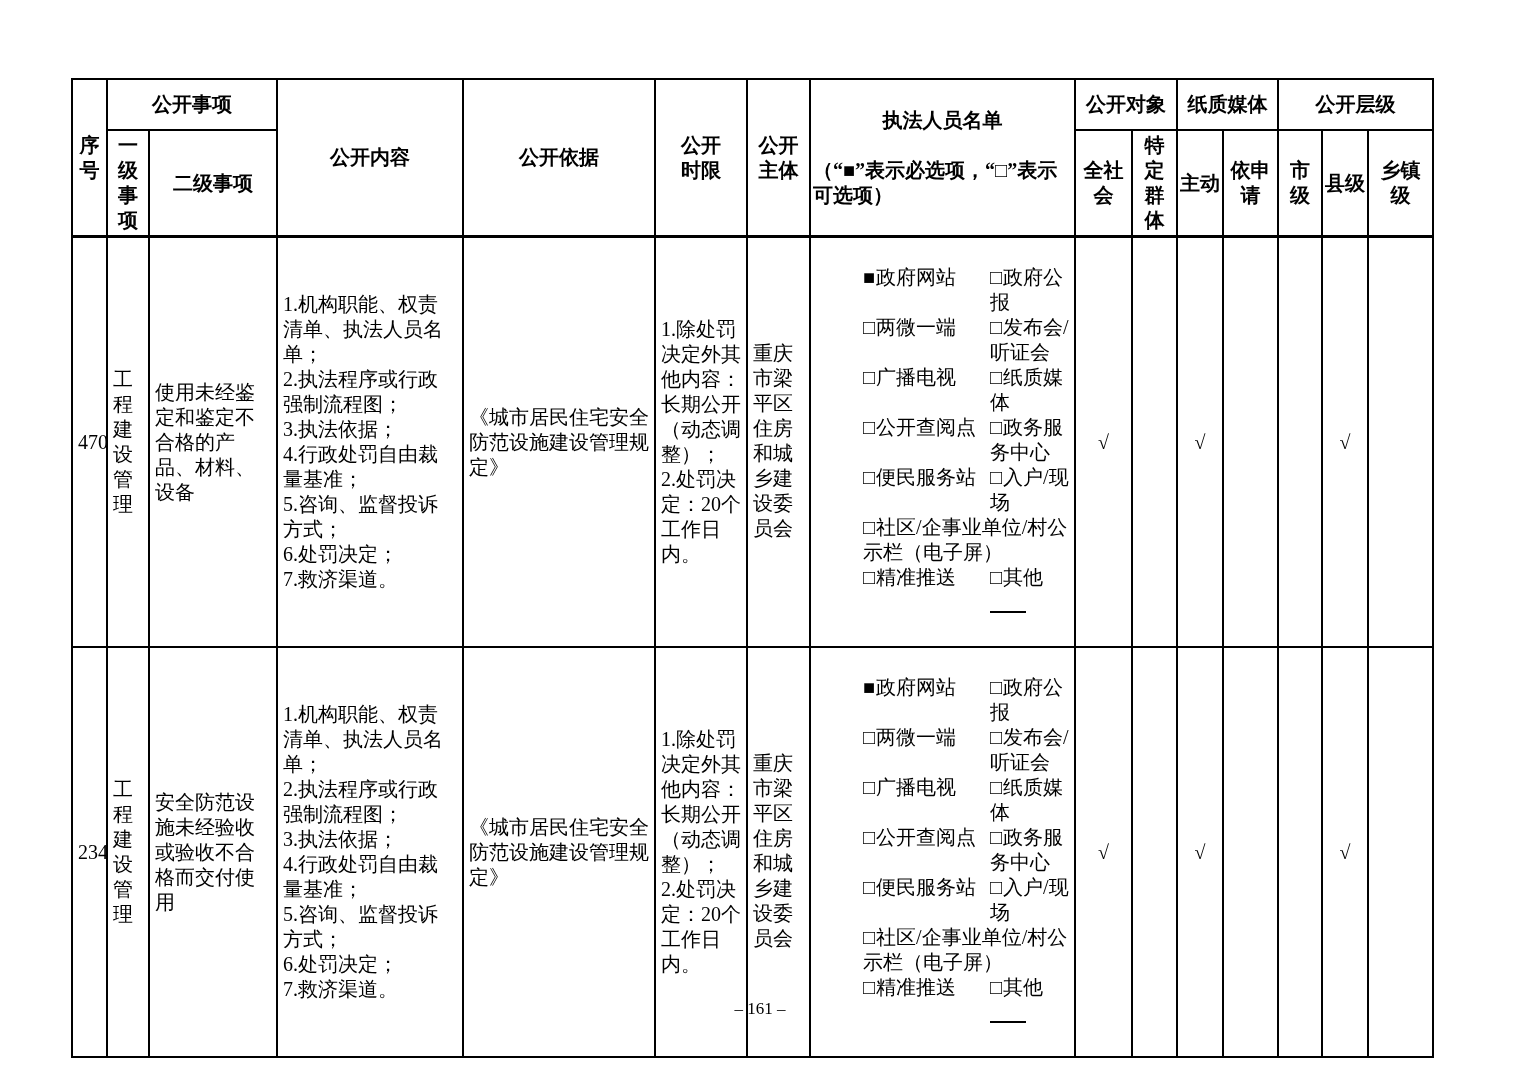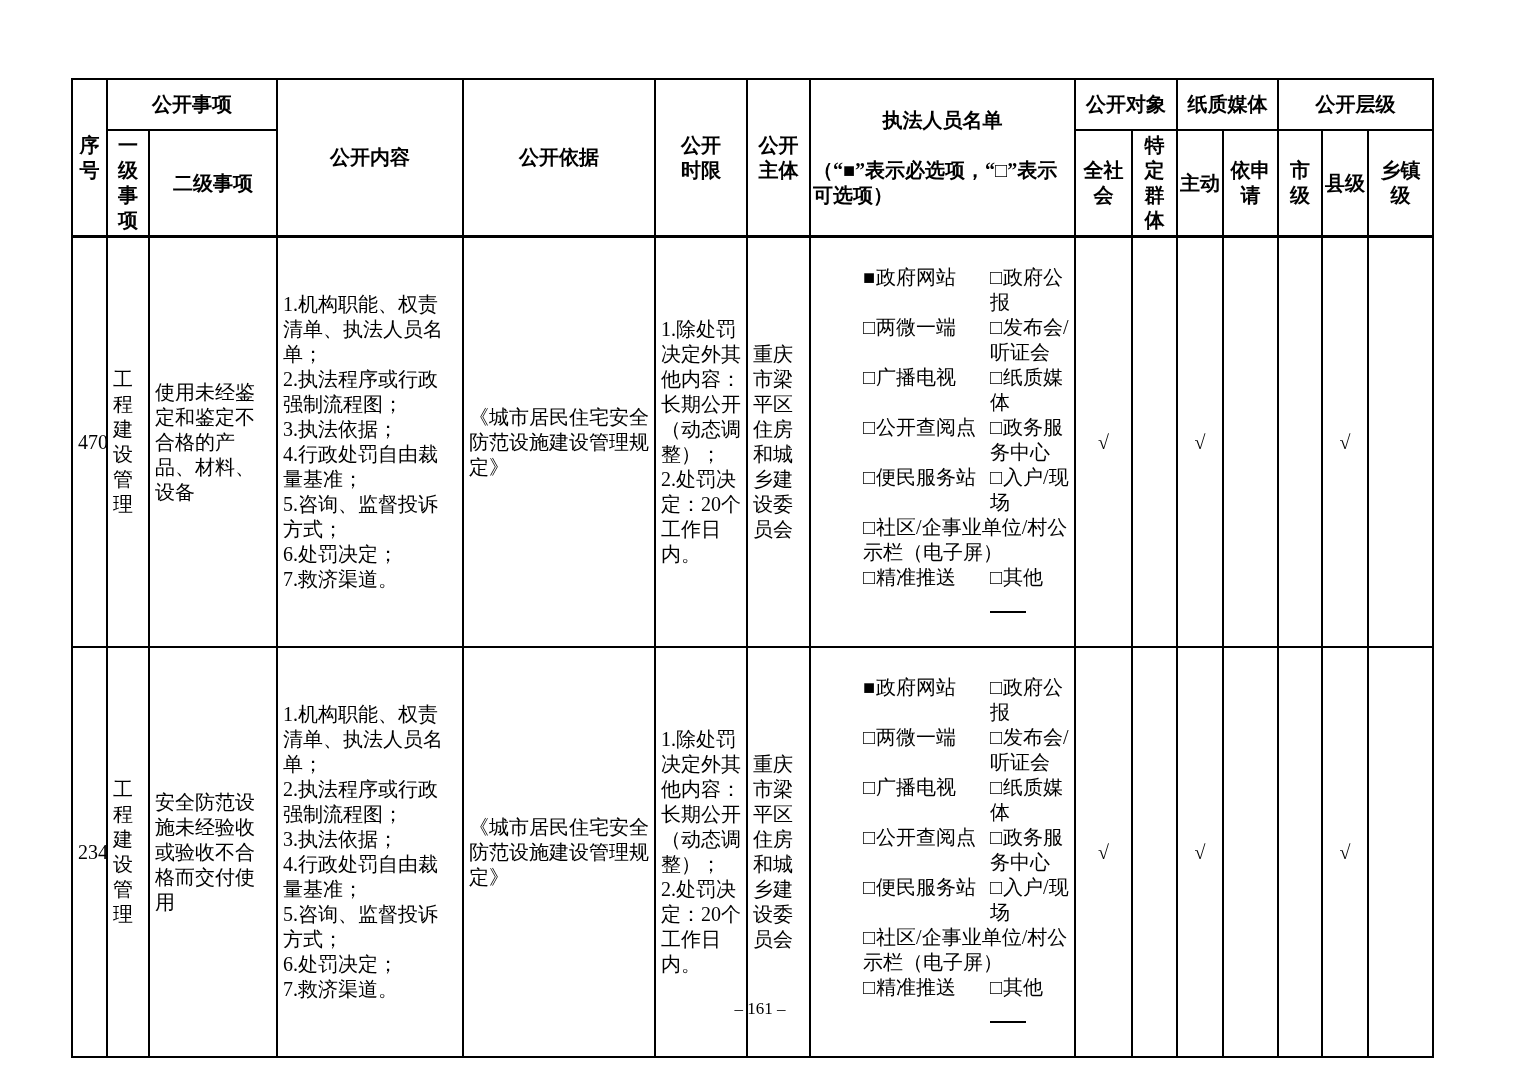--- a/index.html
+++ b/index.html
@@ -43,21 +43,21 @@
   thead tr.h2 th, thead th[rowspan] { border-bottom: 3px solid #000000; }
   tbody tr.r0 { height: 338px; }
   tbody tr.r1 { height: 341px; }
 
   td.c-serial  { text-align: center; padding: 2px 1px; }
   td.c-level1  { text-align: left; padding: 2px 3px; }
   td.c-level2  { text-align: left; padding: 2px 5px; }
   td.c-content { text-align: left; padding: 2px 6px; }
   td.c-basis   { text-align: left; padding: 2px 6px; }
   td.c-time    { text-align: left; padding: 2px 4px; }
-  td.c-subject { text-align: left; padding: 2px 5px; }
+  td.c-subject { text-align: left; padding: 2px 5px; font-family: Liberation Mono, monospace; }
   td.c-mark    { text-align: center; }
 
   th.h-channels { padding: 2px 4px; }
   .chan-title { text-align: center; }
   .chan-note  { text-align: left; }
 
   td.c-channels { padding: 4px 5px; }
   .chan-grid {
     display: grid;
     grid-template-columns: 127px 1fr;

